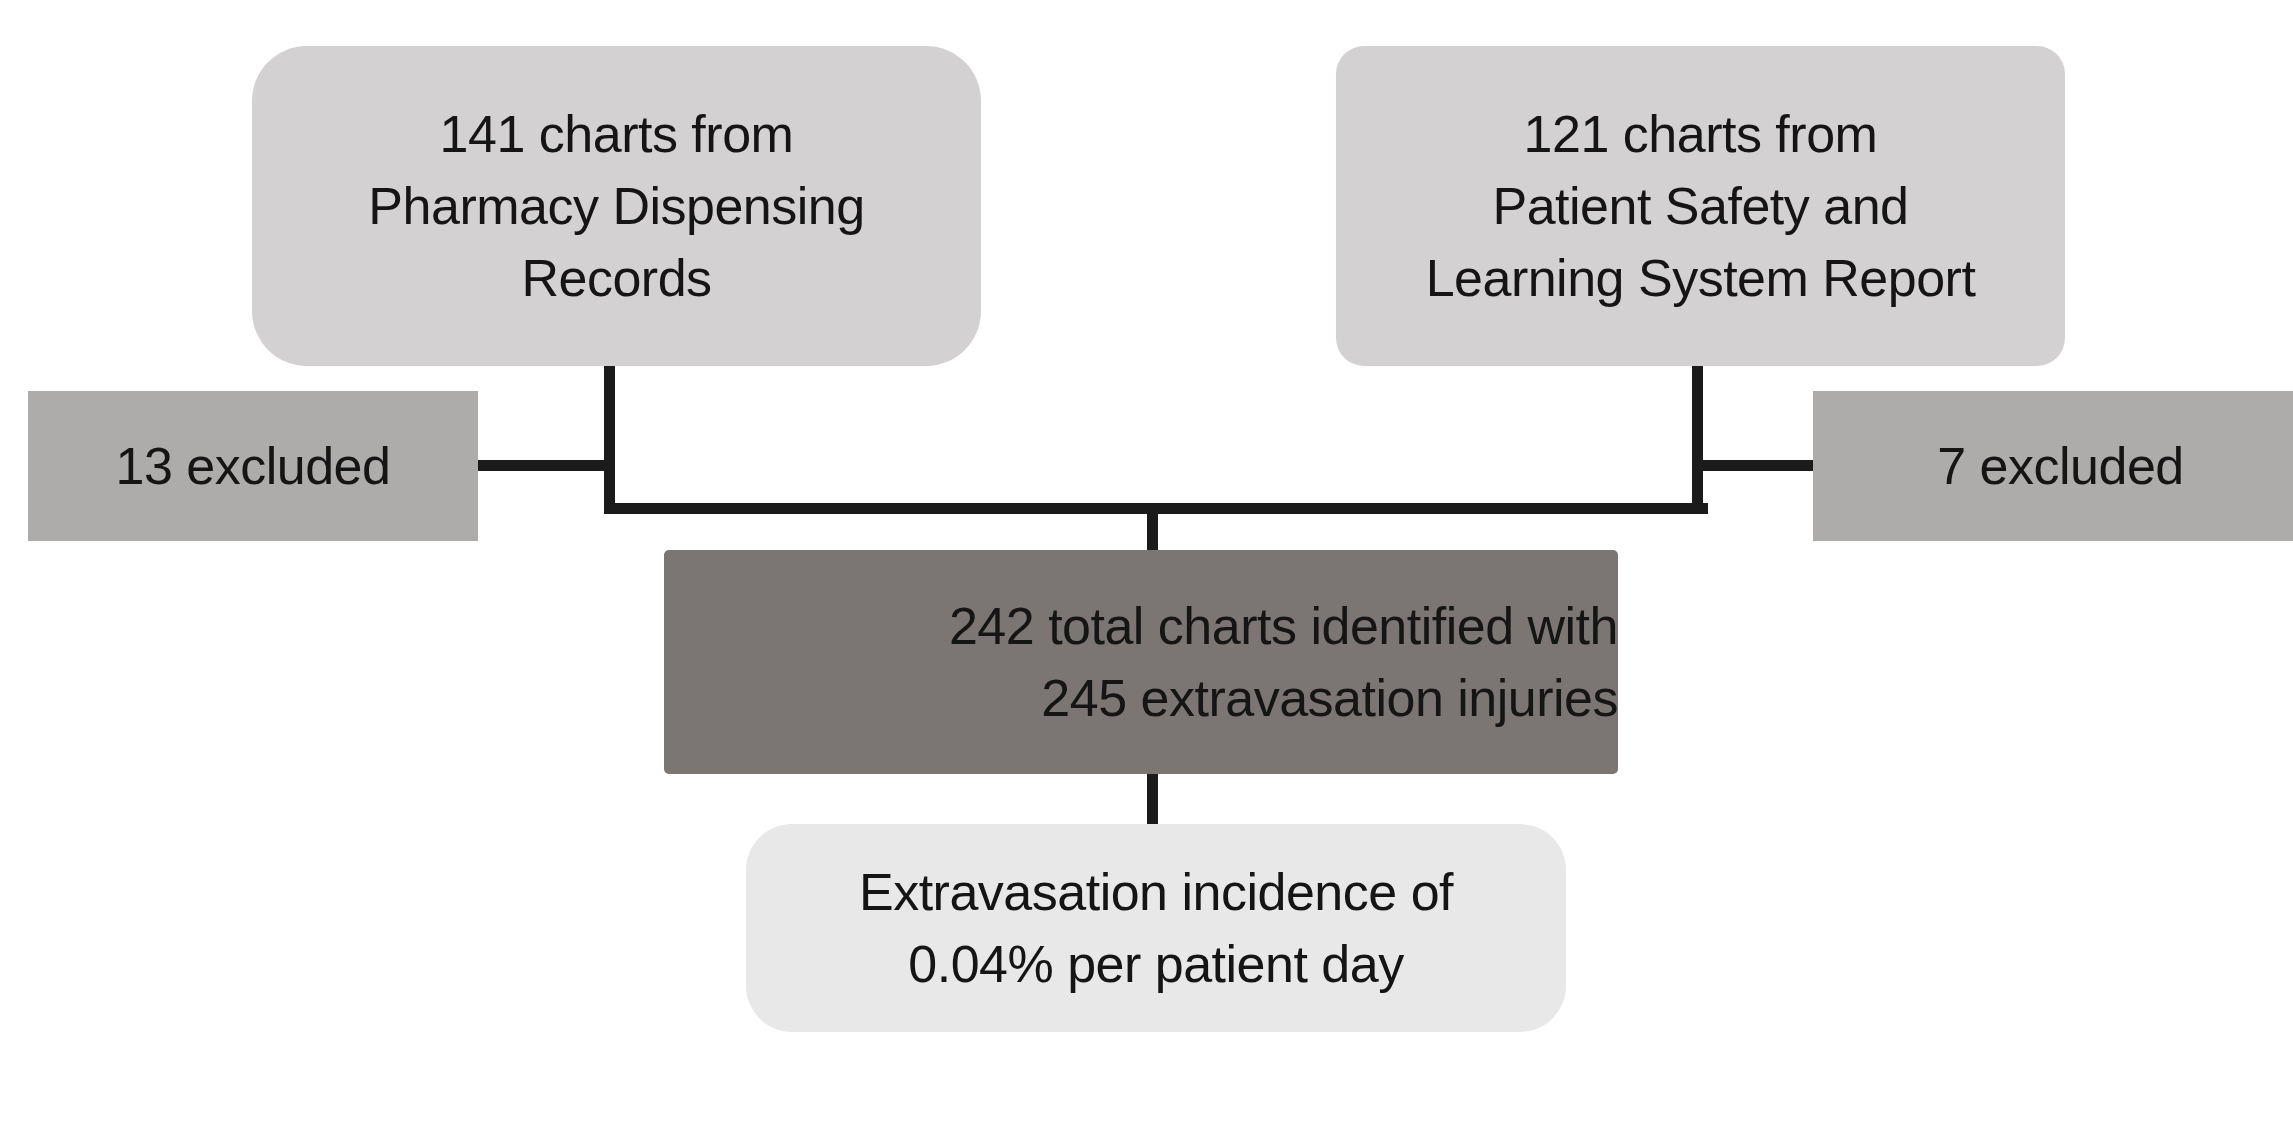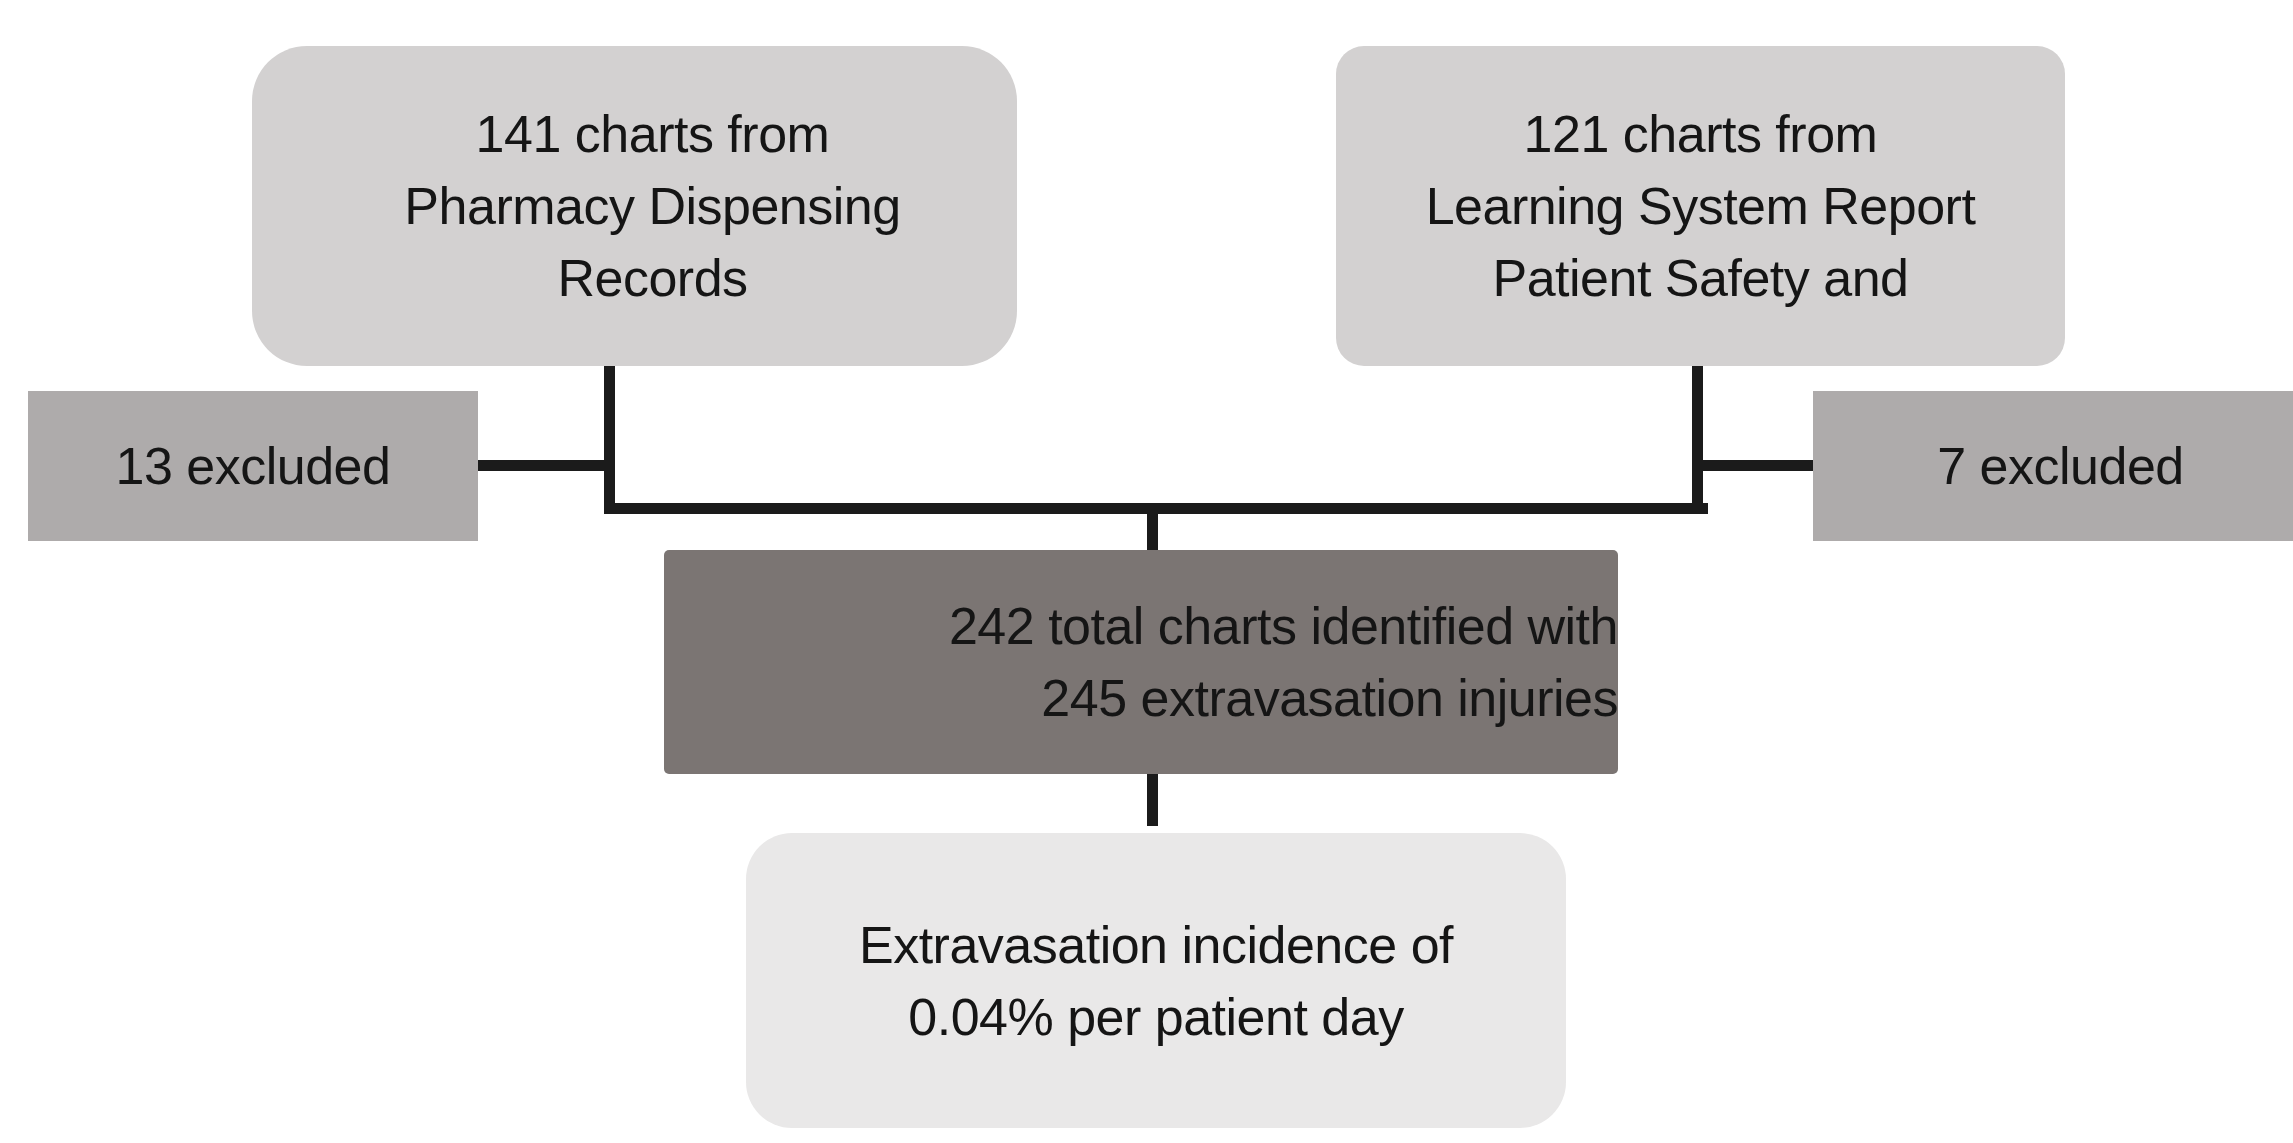--- a/index.html
+++ b/index.html
@@ -26,21 +26,21 @@
     font-size: 52px;
     line-height: 72px;
     letter-spacing: -0.5px;
     color: #151515;
   }
   .node .tline { white-space: nowrap; }
 
   
   .box-pharmacy {
     left: 252px; top: 46px; width: 729px; height: 320px;
-    background: #d3d1d1; border-radius: 55px; padding-left: 36px;
+    background: #d3d1d1; border-radius: 55px;
   }
   .box-psls {
     left: 1336px; top: 46px; width: 729px; height: 320px;
     background: #d3d1d1; border-radius: 28px;
   }
 
   
   .box-excluded-left {
     left: 28px; top: 391px; width: 450px; height: 150px;
     background: #aeabab; border-radius: 0;
@@ -51,22 +51,22 @@
   }
 
   
   .box-total {
     left: 664px; top: 550px; width: 954px; height: 224px;
     background: #7b7573; border-radius: 5px; align-items: flex-end;
   }
 
   
   .box-incidence {
-    left: 746px; top: 824px; width: 820px; height: 295px;
-    background: #e9e8e8; border-radius: 46px; margin-top: 9px;
+    left: 746px; top: 824px; width: 820px; height: 208px;
+    background: #e9e8e8; border-radius: 46px;
   }
 
   
   .line {
     position: absolute;
     background: #1b1b1b;
   }
   .conn-v-left    { left: 604px;  top: 366px; width: 11px;   height: 148px; }
   .conn-v-right   { left: 1692px; top: 366px; width: 11px;   height: 148px; }
   .conn-h-main    { left: 604px;  top: 503px; width: 1104px; height: 11px;  }
@@ -89,22 +89,22 @@
   <div class="line conn-v-mid-bot"></div>
 
   <div class="node box-pharmacy">
     <div class="tline">141 charts from</div>
     <div class="tline">Pharmacy Dispensing</div>
     <div class="tline">Records</div>
   </div>
 
   <div class="node box-psls">
     <div class="tline">121 charts from</div>
+    <div class="tline">Patient Safety and</div>
     <div class="tline">Learning System Report</div>
-    <div class="tline">Patient Safety and</div>
   </div>
 
   <div class="node box-excluded-left">
     <div class="tline">13 excluded</div>
   </div>
 
   <div class="node box-excluded-right">
     <div class="tline">7 excluded</div>
   </div>
 

